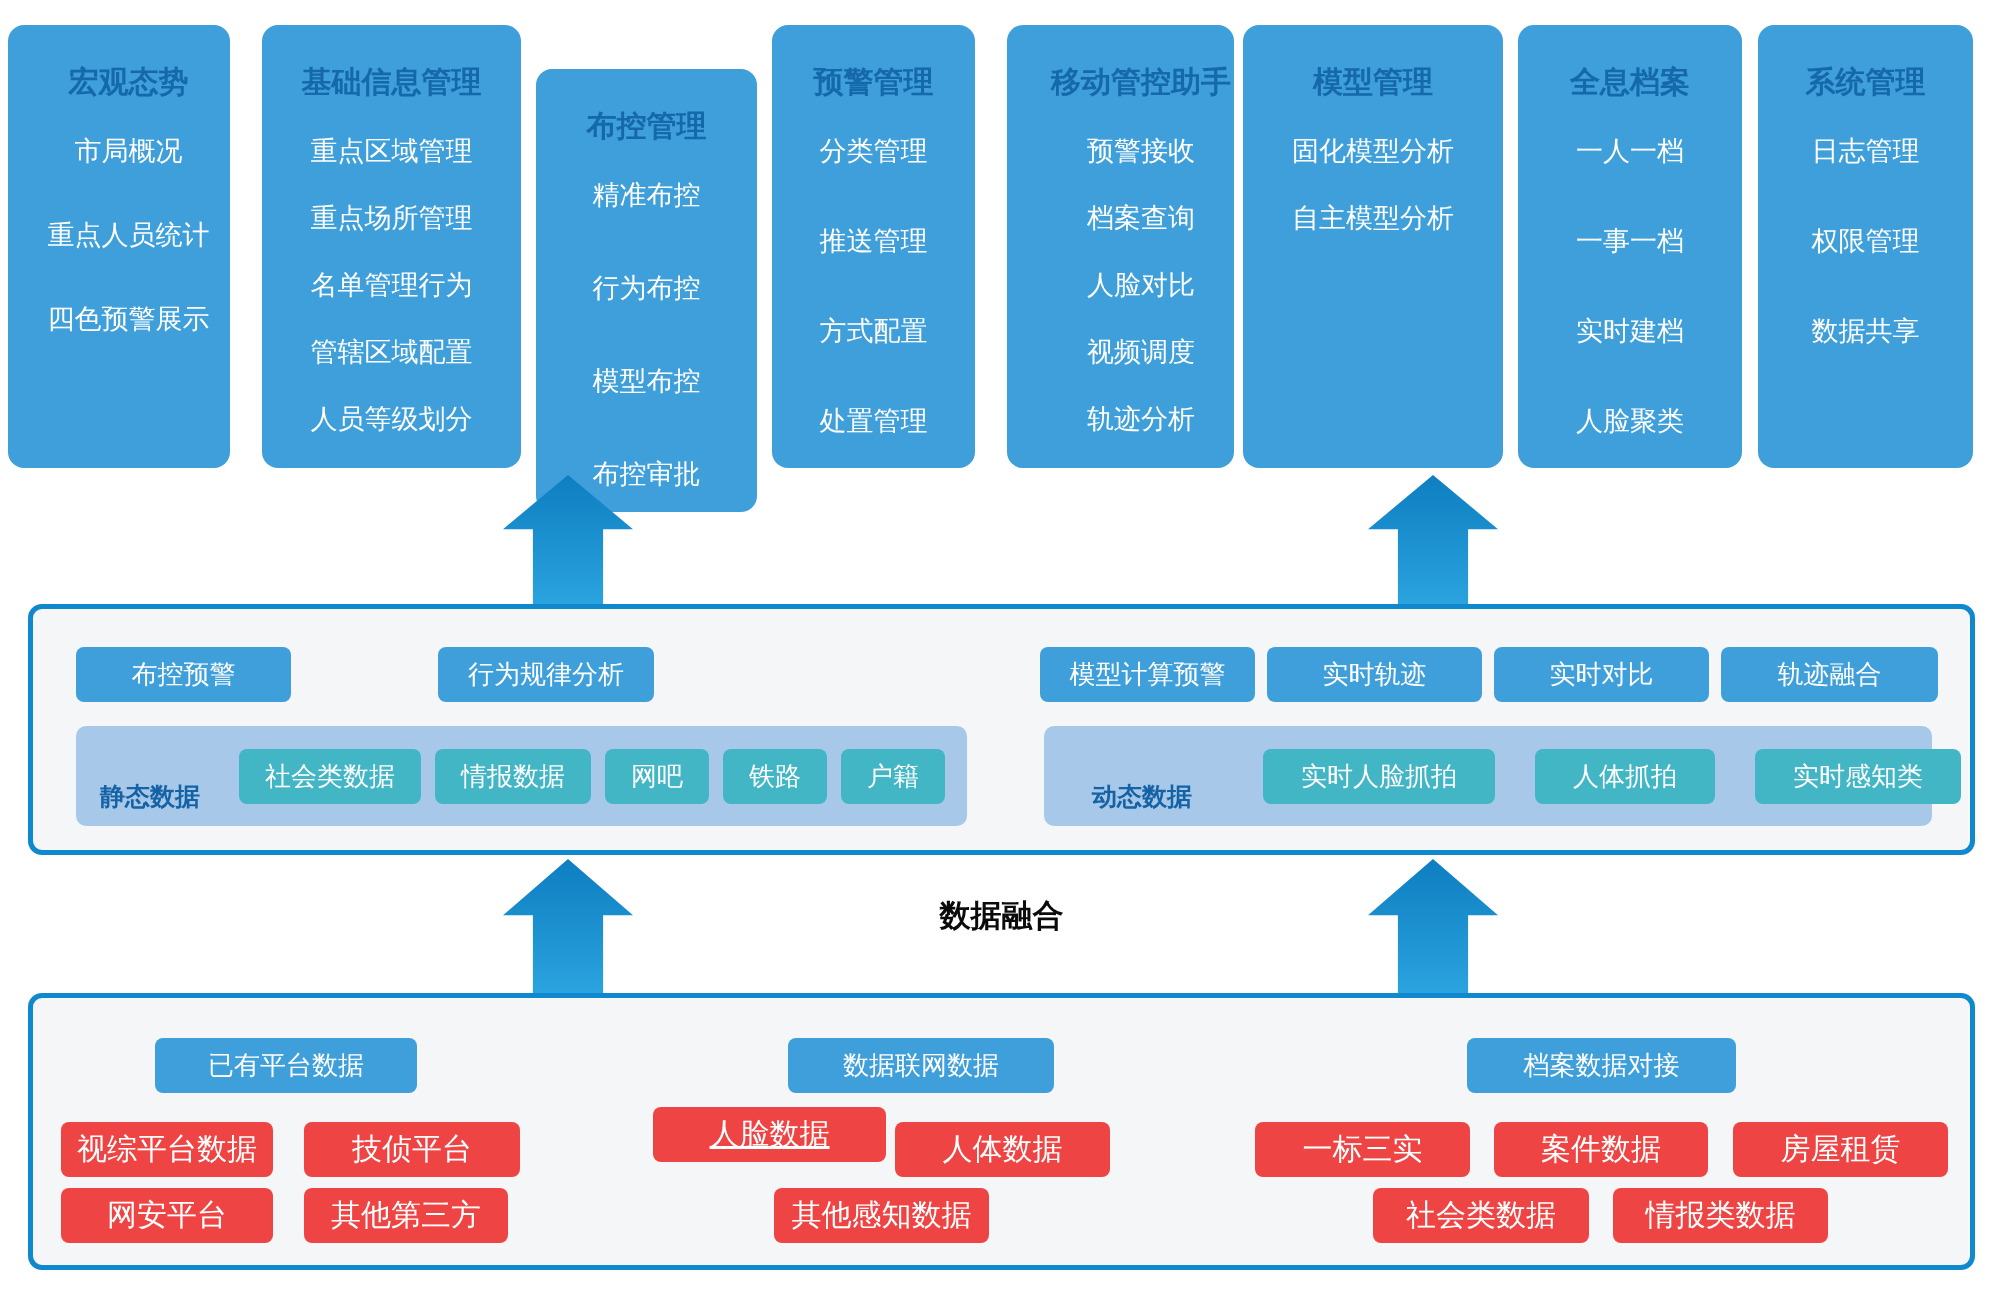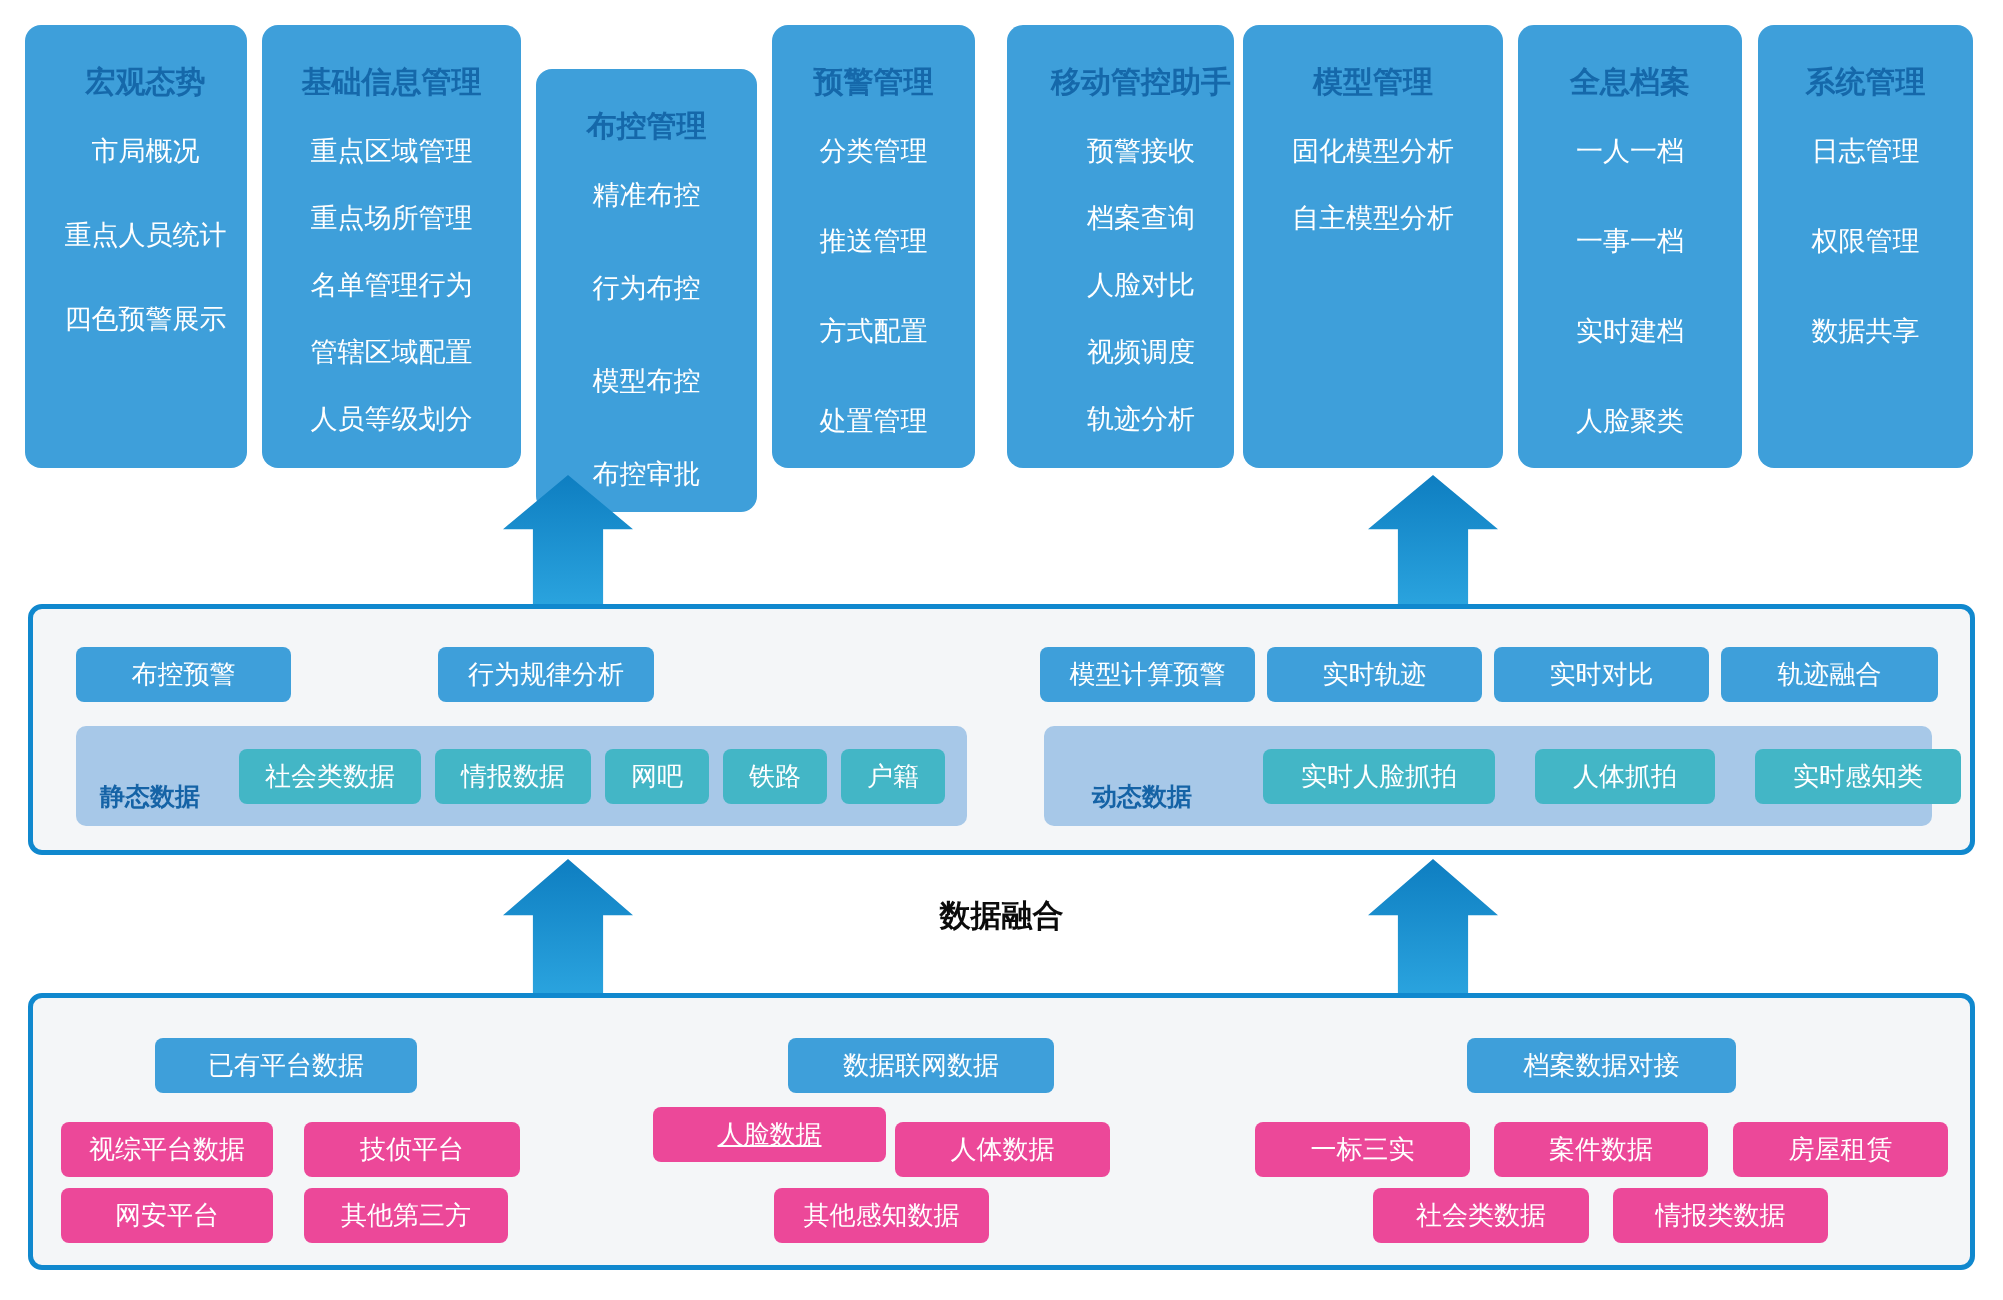--- a/index.html
+++ b/index.html
@@ -38,23 +38,23 @@
   #sources-panel  { top:993px; height:277px; }
 
   .blue-btn {
     position:absolute; height:55px;
     background:#3E9FDA; border-radius:8px;
     display:flex; align-items:center; justify-content:center;
     color:#ffffff; font-size:26px; white-space:nowrap;
   }
   .teal-btn {
     position:absolute; height:55px;
-    background:#ec4899; border-radius:8px;
+    background:#ef4444; border-radius:8px;
     display:flex; align-items:center; justify-content:center;
-    color:#ffffff; font-size:26px; white-space:nowrap;
+    color:#ffffff; font-size:30px; white-space:nowrap;
   }
 
   .band {
     position:absolute; top:117px; height:100px;
     background:#A7C8E8; border-radius:10px;
     display:flex; align-items:center;
   }
   .band-label { font-size:25px; font-weight:bold; color:#1563A6; white-space:nowrap;margin-top:40px; }
   .band .band-btn {
     position:static; height:55px; background:#43B6C6; border-radius:8px;
@@ -71,21 +71,21 @@
   #fusion-label {
     position:absolute; top:895px; left:50%; transform:translateX(-50%);
     font-size:31px; font-weight:bold; color:#0b0b0b; white-space:nowrap;
   }
 </style>
 </head>
 <body>
 
 <div id="stage">
 
-  <div class="module-col gap48" style="left:25px;width:222px;padding-left:19px;">
+  <div class="module-col gap48" style="left:8px;width:222px;padding-left:19px;">
     <div class="module-title">宏观态势</div>
     <div class="module-items">
       <div class="module-item">市局概况</div>
       <div class="module-item">重点人员统计</div>
       <div class="module-item">四色预警展示</div>
     </div>
   </div>
 
   <div class="module-col gap31" style="left:262px;width:259px;">
     <div class="module-title">基础信息管理</div>

